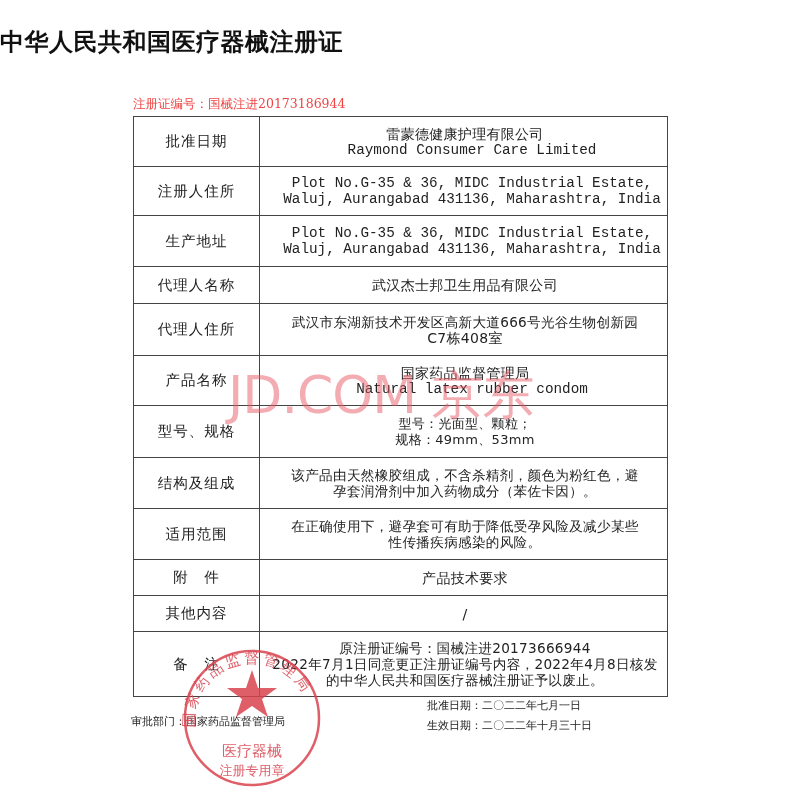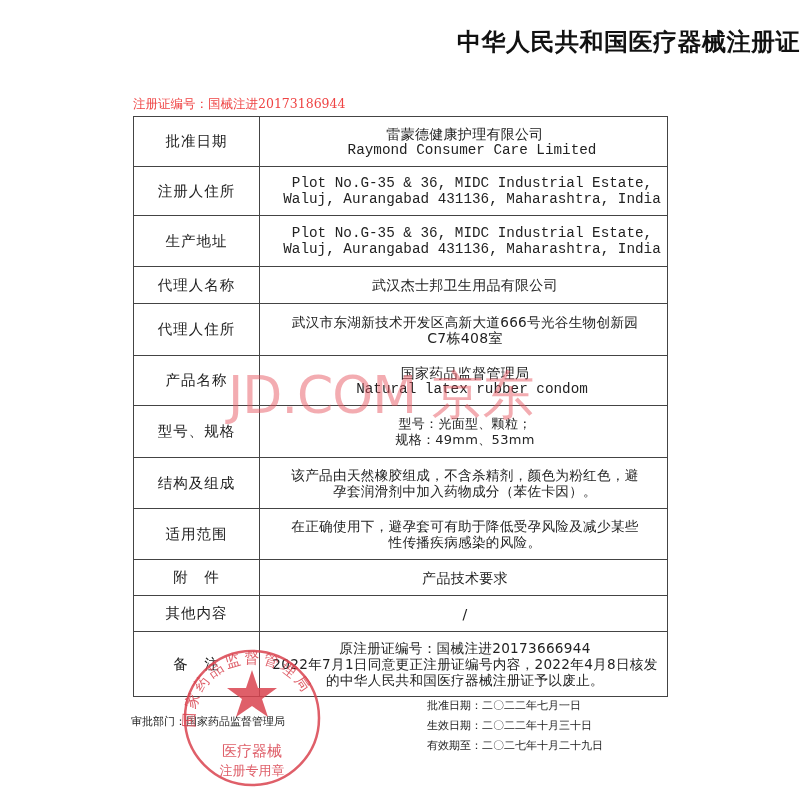--- a/index.html
+++ b/index.html
@@ -1,21 +1,21 @@
 <!DOCTYPE html>
 <html><head>
   <meta charset="utf-8">
   <style>
     html, body { margin: 0; padding: 0; }
     body {
       width: 800px; height: 800px; background: #ffffff; position: relative; overflow: hidden;
       font-family: "DejaVu Serif", "Liberation Serif", serif; color: #1a1a1a;
     }
     .title {
-      position: absolute; left: 0; top: 26px; width: 800px; text-align: right;
+      position: absolute; left: 0; top: 26px; width: 800px; text-align: left;
       font-family: "DejaVu Sans", sans-serif; font-weight: bold; font-size: 24px; letter-spacing: 0.5px; color: #111;
     }
     .cert-no {
       position: absolute; left: 133px; top: 96px; font-size: 12.5px; color: #ef4444;
     }
     table.reg {
       position: absolute; left: 133px; top: 116px; width: 535px;
       border-collapse: collapse; table-layout: fixed;
     }
     table.reg td {
@@ -144,23 +144,20 @@
   <span>审批部门：</span><span>国家药品监督管理局</span>
 </div>
 
 <div class="dates">
   <div class="row">
     <span>批准日期：</span><span>二〇二二年七月一日</span>
   </div>
   <div class="row">
     <span>生效日期：</span><span>二〇二二年十月三十日</span>
   </div>
-  <div class="row">
-    <span>有效期至：</span><span>二〇二七年十月二十九日</span>
-  </div>
 </div>
 
 <div class="stamp">
   <svg width="160" height="150" viewBox="0 0 160 150">
     <circle cx="80" cy="70" r="67" fill="none" stroke="#d9434f" stroke-width="2.5" opacity="0.85"></circle>
     <defs>
       <path id="arcPath" d="M 24 88 A 58 58 0 1 1 136 88"></path>
     </defs>
     <text font-family="DejaVu Sans, sans-serif" font-size="15" fill="#d9434f" opacity="0.85" letter-spacing="3">
       <textPath href="#arcPath" startOffset="4%">国家药品监督管理局</textPath>

